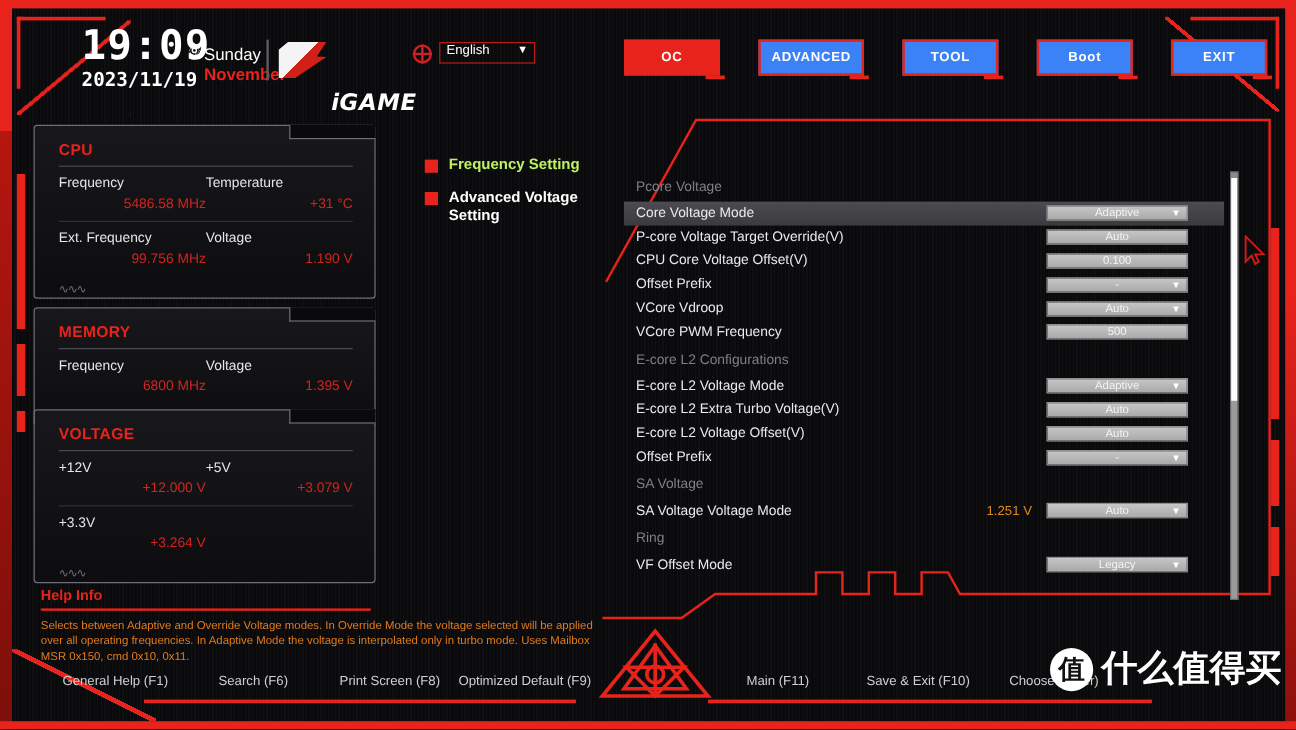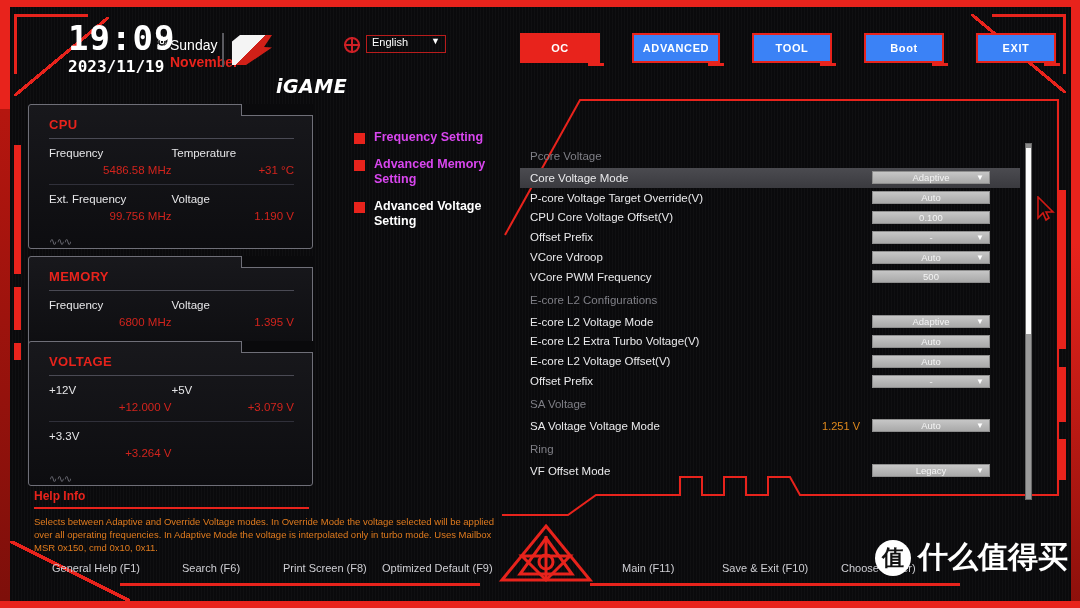--- a/index.html
+++ b/index.html
@@ -102,21 +102,21 @@
 
   .helpinfo{ position:absolute; left:34px; top:489px; width:470px; z-index:5; }
   .helpinfo .h{ color:#e8231c; font-size:12px; font-weight:bold; }
   .helpinfo .hr{ height:1.5px; background:#e8231c; margin:4px 0 6px; width:275px;}
   .helpinfo .t{ color:#e07b1e; font-size:9.5px; line-height:13px; }
 
   
   .menu{ position:absolute; left:354px; top:130px; width:150px; z-index:5; }
   .menu .mi{ display:flex; align-items:flex-start; margin-bottom:12px; cursor:pointer;}
   .menu .bullet{ width:11px; height:11px; background:#e8231c; margin-right:9px; flex:none; margin-top:3px;}
-  .menu .ml{ color:#d946ef; font-size:12.5px; font-weight:bold; line-height:15px;}
+  .menu .ml{ color:#bef264; font-size:12.5px; font-weight:bold; line-height:15px;}
   .menu .mi.sel .ml{ color:#ffffff; }
 
   
   .mainpanel{ position:absolute; left:500px; top:95px; width:560px; height:440px; z-index:5; }
   .panelborder{ position:absolute; inset:0; }
   .scrollarea{ position:absolute; left:20px; top:48px; width:500px; height:357px; overflow:hidden; }
 
   .sect{ color:#7f7f86; font-size:11.5px; padding:7px 0 6px 10px; }
   .opt{ height:19.8px; display:flex; align-items:center; padding-left:10px; position:relative; }
   .opt.sel{ background:linear-gradient(to bottom,#4b4b50,#3a3a3f); }
@@ -291,24 +291,20 @@
   <div class="h">Help Info</div>
   <div class="hr"></div>
   <div class="t">Selects between Adaptive and Override Voltage modes. In Override Mode the voltage selected will be applied over all operating frequencies. In Adaptive Mode the voltage is interpolated only in turbo mode. Uses Mailbox MSR 0x150, cmd 0x10, 0x11.</div>
 </div>
 
 <div class="menu" id="menu">
     <div class="mi">
       <div class="bullet"></div>
       <div class="ml">Frequency Setting</div>
     </div>
-    <div class="mi">
-      <div class="bullet"></div>
-      <div class="ml">Advanced Memory Setting</div>
-    </div>
     <div class="mi sel">
       <div class="bullet"></div>
       <div class="ml">Advanced Voltage Setting</div>
     </div>
   </div>
 
 <div class="mainpanel">
   <svg class="panelborder" width="560" height="440" viewBox="0 0 560 440">
     <path d="M 5 140 L 80 5 L 558 5 L 558 400 L 300 400 L 290 382 L 268 382 L 268 400 L 246 400 L 246 382 L 224 382 L 224 400 L 202 400 L 202 382 L 180 382 L 180 400 L 96 400 L 68 420 L 2 420" fill="none" stroke="#e8231c" stroke-width="2"></path>
   </svg>

